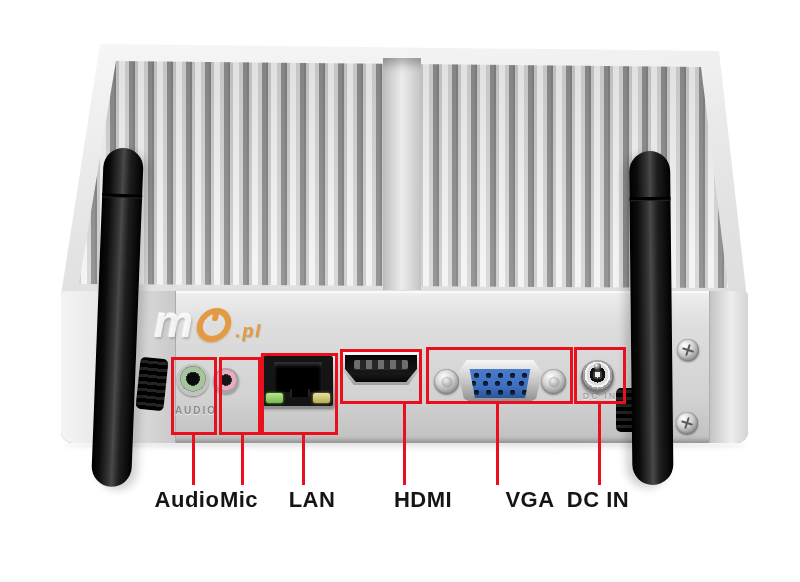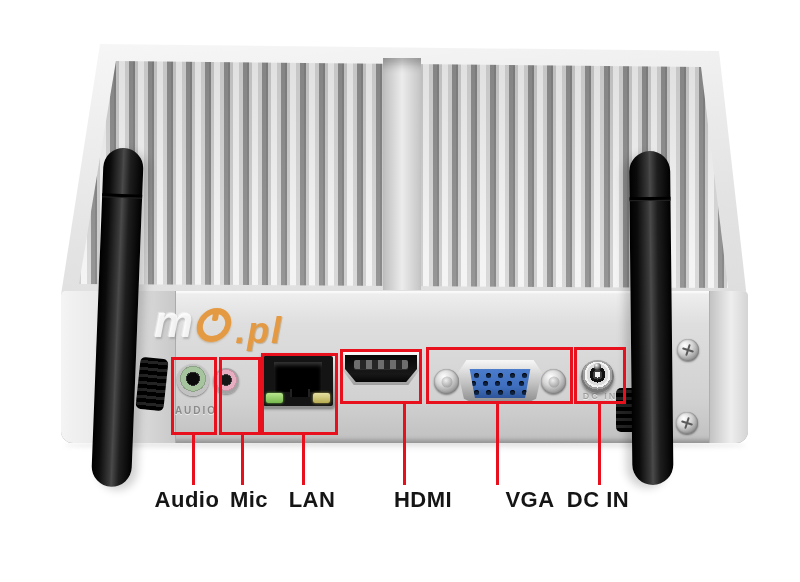--- a/index.html
+++ b/index.html
@@ -44,21 +44,21 @@
   .watermark{position:absolute;left:154px;top:296px;height:52px;display:flex;align-items:center;
     font-style:italic;font-weight:bold;font-size:44px;letter-spacing:2px;
     color:rgba(255,255,255,0.82);
     text-shadow:1px 2px 2px rgba(130,130,130,0.45), -1px -1px 1px rgba(255,255,255,0.5);
     user-select:none;}
   .power-o{display:inline-block;width:22px;height:22px;border:6px solid var(--accent_orange);
     border-radius:50%;position:relative;top:3px;margin:0 2px;transform:skewX(-10deg);
     box-shadow:0 1px 2px rgba(140,100,40,0.35);}
   .power-o::after{content:"";position:absolute;left:50%;top:-5px;transform:translateX(-50%);
     width:6px;height:12px;background:var(--accent_orange);border-radius:2px;}
-  .wm-suffix{font-size:36px;color:var(--accent_orange);position:relative;top:9px;left:2px;
+  .wm-suffix{font-size:18px;color:var(--accent_orange);position:relative;top:9px;left:2px;
     text-shadow:1px 1px 1px rgba(150,110,50,0.4);}
 
   
   .port-audio{position:absolute;left:177px;top:364px;width:32px;height:32px;border-radius:50%;
     background:radial-gradient(circle at 50% 46%,#0b0b0b 0 6px,#2f2f2f 6px 7px,#a6c49e 7px 12px,#8ba384 12px 13px,#c2c2c2 13px 16px);
     box-shadow:0 1px 2px rgba(0,0,0,0.4);}
   .engraving{position:absolute;font-weight:bold;color:#8a8a8a;letter-spacing:2px;
     text-shadow:0 1px 0 rgba(255,255,255,0.65);}
   .engraving-audio{left:173px;top:405px;width:46px;font-size:10px;text-align:center;}
   .engraving-dcin{left:575px;top:391px;width:50px;font-size:9px;text-align:center;color:rgba(110,110,110,0.55);}
@@ -140,21 +140,21 @@
   .line-audio{left:192px;top:435px;height:50px;}
   .line-mic{left:241px;top:435px;height:50px;}
   .line-lan{left:302px;top:435px;height:50px;}
   .line-hdmi{left:403px;top:404px;height:81px;}
   .line-vga{left:496px;top:404px;height:81px;}
   .line-dcin{left:598px;top:404px;height:81px;}
 
   .port-label{position:absolute;top:487px;transform:translateX(-50%);
     font-size:22px;font-weight:700;color:var(--label_text);letter-spacing:0.5px;white-space:nowrap;}
   .lbl-audio{left:187px;}
-  .lbl-mic{left:249px;}
+  .lbl-mic{left:239px;}
   .lbl-lan{left:312px;}
   .lbl-hdmi{left:423px;}
   .lbl-vga{left:497px;margin-left:33px;}
   .lbl-dcin{left:598px;}
 </style>
 </head>
 <body>
 
 <div class="canvas">
 

